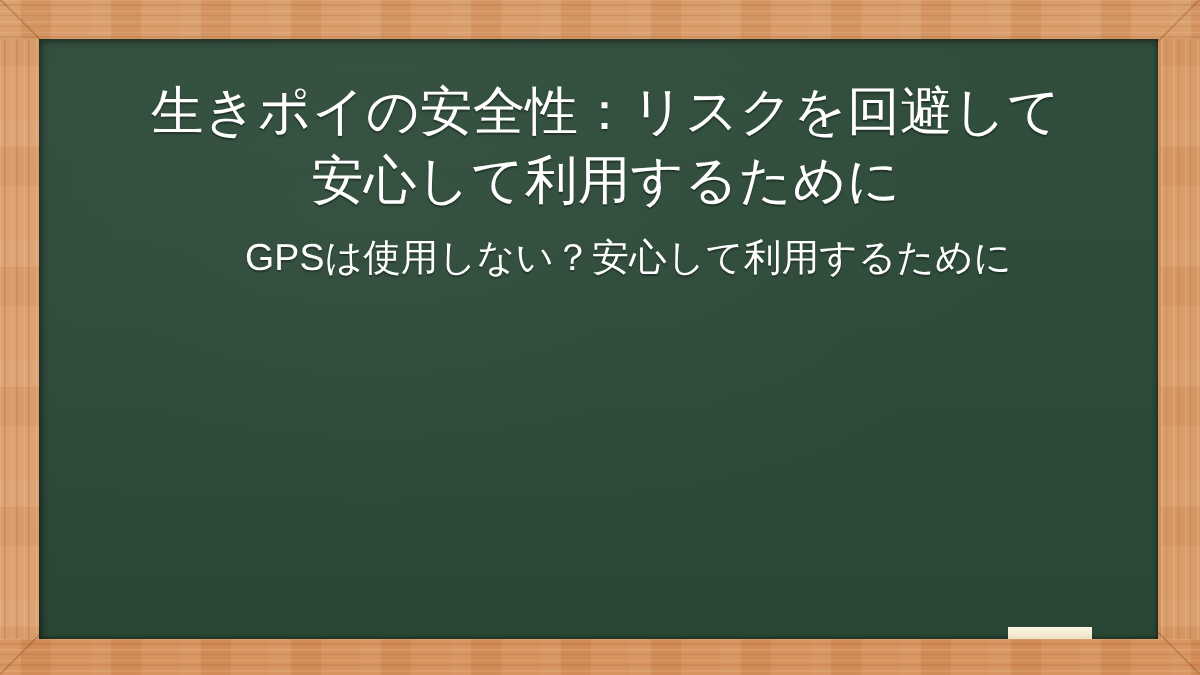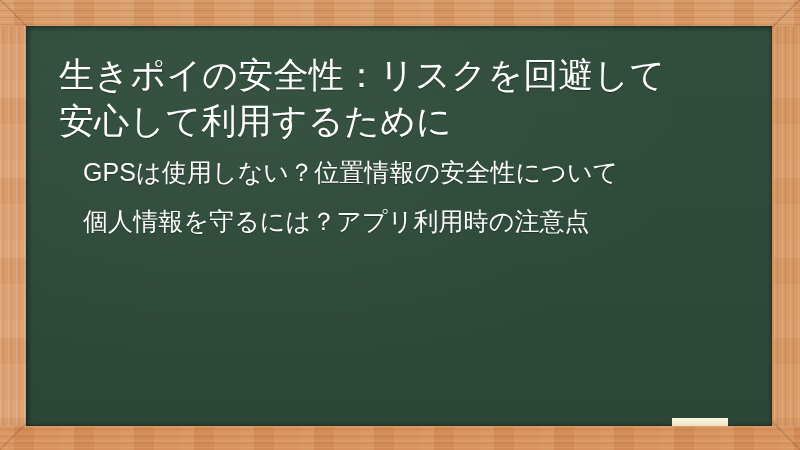--- a/index.html
+++ b/index.html
@@ -12,20 +12,21 @@
     font-family: "Liberation Sans", "DejaVu Sans", sans-serif;
   }
 
   
   .stage {
     position: relative;
     width: 800px;
     height: 450px;
     overflow: hidden;
     background: #7dd3fc;
+    text-align: center;
   }
 
   
   .frame {
     position: absolute;
     left: 0;
     top: 0;
     width: 800px;
     height: 450px;
     background: #d4905c;
@@ -215,20 +216,19 @@
       </div>
   </div>
 
   <div class="board">
     <div class="board-sheen"></div>
 
     <div class="board-title">生きポイの安全性：リスクを回避して
 安心して利用するために</div>
 
     <ul class="board-list">
-      <li class="board-list-item">GPSは使用しない？位置情報の安全性について</li>
-      <li class="board-list-item">個人情報を守るには？アプリ利用時の注意点</li>
+      <li class="board-list-item">GPSは使用しない？安心して利用するために</li>
     </ul>
 
     <div class="chalk-stick"></div>
   </div>
 
 </div>
 
 </body></html>

